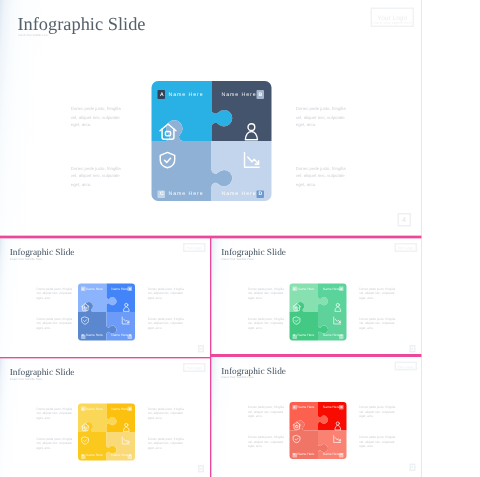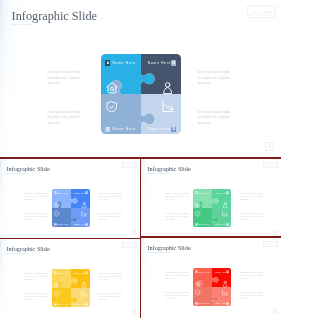--- a/index.html
+++ b/index.html
@@ -1,19 +1,19 @@
 <!DOCTYPE html>
 <html><head>
 <meta charset="utf-8">
 <style>
   html,body{margin:0;padding:0;}
   body{width:281px;height:318px;background:#ffffff;
        font-family:"Liberation Sans",sans-serif;overflow:hidden;
        -webkit-font-smoothing:antialiased;text-rendering:optimizeLegibility;}
-  .page{position:relative;width:281px;height:318px;background:#7f1d1d;}
+  .page{position:relative;width:281px;height:318px;background:#ec4899;}
   *{-webkit-font-smoothing:antialiased;}
 
   .slide{position:absolute;background:#fff;overflow:hidden;}
   .bgtint{position:absolute;left:0;top:0;width:100%;height:100%;
      background:linear-gradient(95deg,#dee8f2 0%,#eef4fa 1.2%,#f8fbfd 3%,#fdfeff 6%,#ffffff 12%,#ffffff 100%);}
 
   .title{position:absolute;font-family:"Liberation Serif",serif;color:#414f5e;white-space:nowrap;}
   .subtitle{position:absolute;color:#c6ccd2;white-space:nowrap;}
 
   .logobox{position:absolute;border:1px solid #f0f3f6;box-sizing:border-box;}

